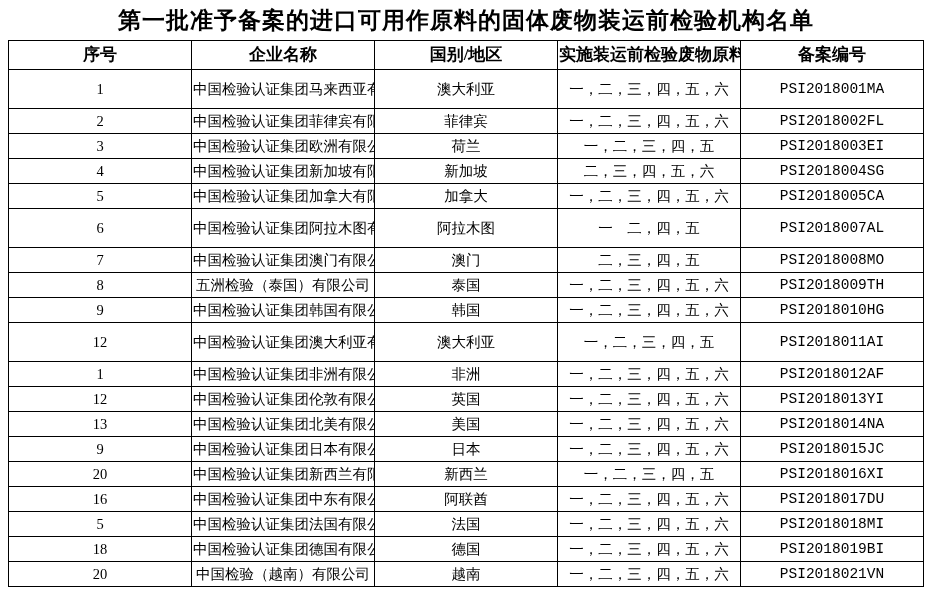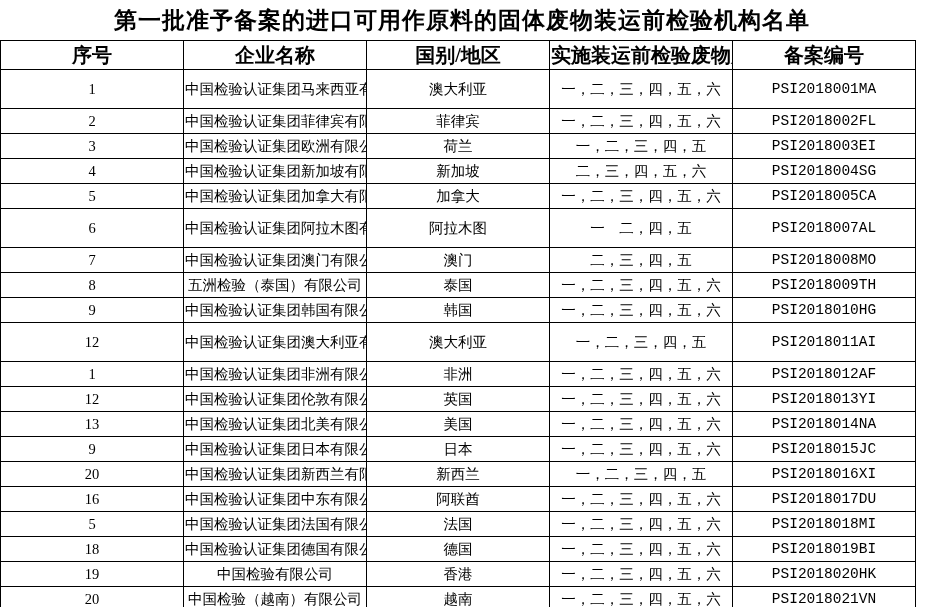--- a/index.html
+++ b/index.html
@@ -11,21 +11,21 @@
     width: 932px;
     height: 607px;
     font-family: "Liberation Serif", "DejaVu Serif", serif;
     color: #000000;
     overflow: hidden;
   }
   .page {
     width: 932px;
     height: 607px;
     box-sizing: border-box;
-    padding: 4px 8px 0 0;
+    padding: 4px 8px 0 8px;
   }
   .doc-title {
     text-align: center;
     font-size: 23px;
     font-weight: bold;
     letter-spacing: 1px;
     line-height: 30px;
     margin: 2px 0 4px 0;
     white-space: nowrap;
   }
@@ -40,21 +40,21 @@
     text-align: center;
     vertical-align: middle;
     font-size: 14.5px;
     line-height: 1.15;
     padding: 2px 1px;
     white-space: nowrap;
     overflow: hidden;
   }
   table.main thead th {
     font-weight: bold;
-    font-size: 20px;
+    font-size: 17px;
     height: 24px;
   }
   td.col-no { width: 42px; }
   td.col-name { width: 340px; }
   td.col-country { width: 118px; }
   td.col-types { width: 268px; }
   td.col-code { width: 148px; font-family: Liberation Mono, monospace; }
   .row-tall td { height: 34px; }
   .row-normal td { height: 20px; }
   .code {
@@ -200,27 +200,20 @@
           <td class="col-code code">PSI2018018MI</td>
         </tr>
         <tr class="row-normal">
           <td class="col-no">18</td>
           <td class="col-name">中国检验认证集团德国有限公司</td>
           <td class="col-country">德国</td>
           <td class="col-types">一，二，三，四，五，六</td>
           <td class="col-code code">PSI2018019BI</td>
         </tr>
         <tr class="row-normal">
-          <td class="col-no">19</td>
-          <td class="col-name">中国检验有限公司</td>
-          <td class="col-country">香港</td>
-          <td class="col-types">一，二，三，四，五，六</td>
-          <td class="col-code code">PSI2018020HK</td>
-        </tr>
-        <tr class="row-normal">
           <td class="col-no">20</td>
           <td class="col-name">中国检验（越南）有限公司</td>
           <td class="col-country">越南</td>
           <td class="col-types">一，二，三，四，五，六</td>
           <td class="col-code code">PSI2018021VN</td>
         </tr>
       </tbody>
   </table>
 
 </div>

